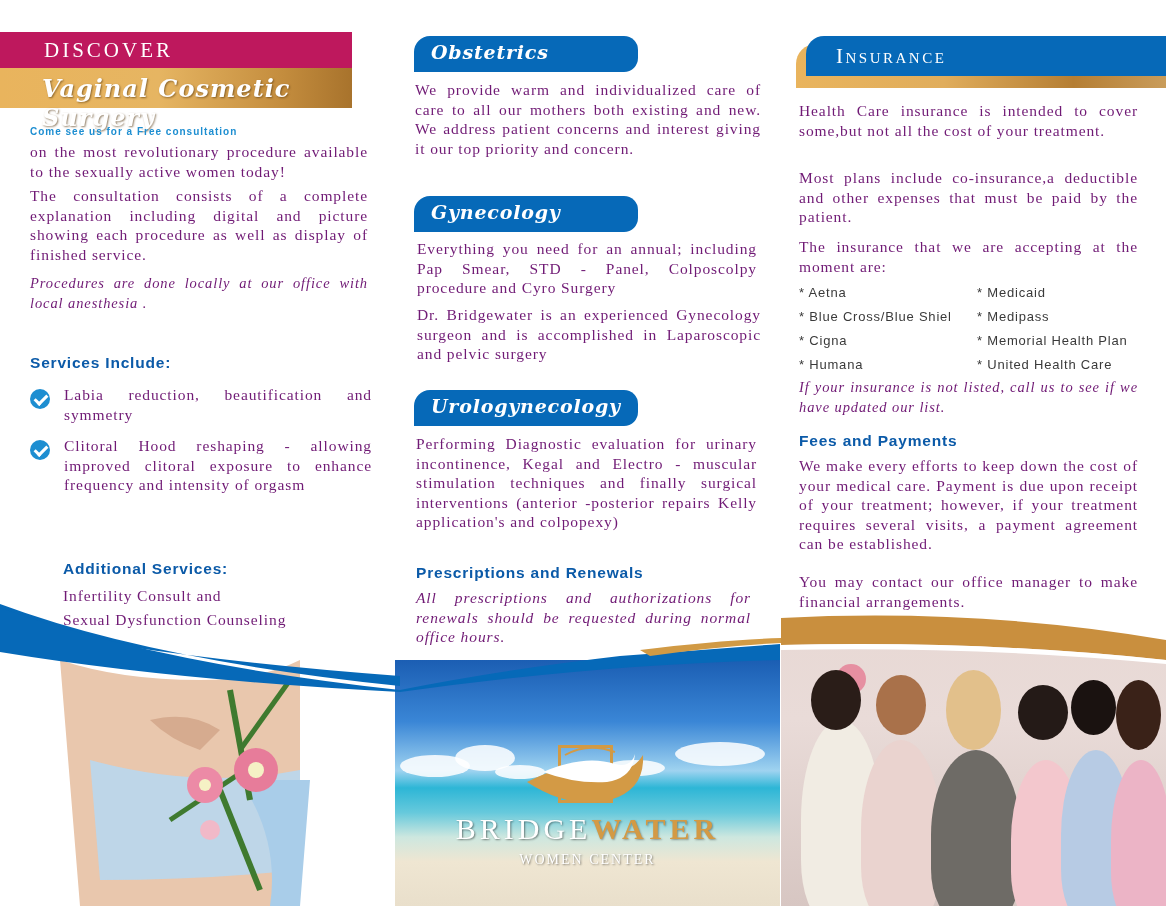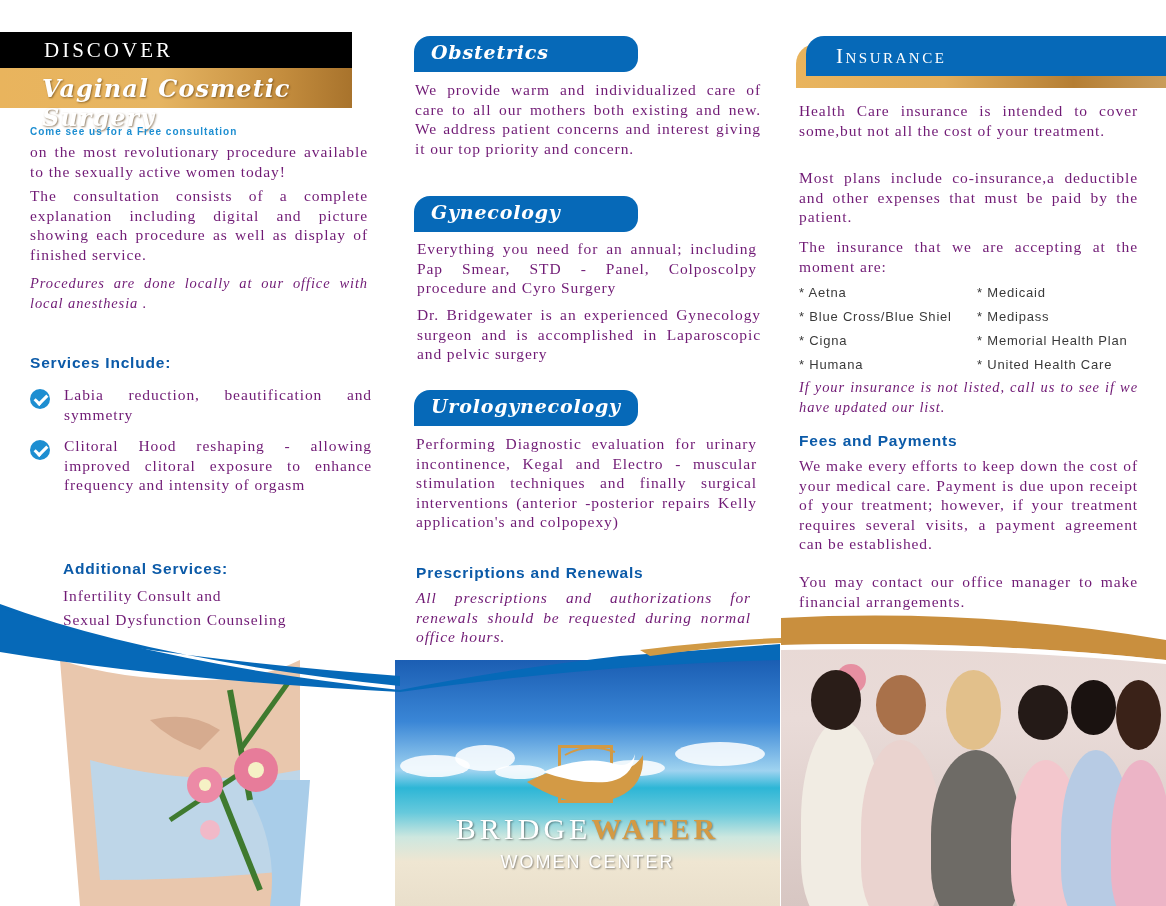--- a/index.html
+++ b/index.html
@@ -4,21 +4,21 @@
 <style>
   * { box-sizing: border-box; margin: 0; padding: 0; }
   html, body { width: 1166px; height: 906px; overflow: hidden; background: #fff; }
   body { position: relative; font-family: "Liberation Sans", sans-serif; color: #3a3a3a; }
 
   .txt { font-size: 15.5px; line-height: 19.5px; letter-spacing: 0.9px; color: #701a75; text-align: justify; font-family: Liberation Serif, serif; }
   .ital { font-style: italic; }
   .blue-head { font-weight: bold; color: #0b5aa8; font-size: 15.5px; letter-spacing: 0.8px; }
 
   
-  .discover-bar { position: absolute; left: 0; top: 32px; width: 352px; height: 36px; background: #000000; }
+  .discover-bar { position: absolute; left: 0; top: 32px; width: 352px; height: 36px; background: #be185d; }
   .discover-bar span { position: absolute; left: 44px; top: 6px; font-family: "Liberation Serif", serif; font-size: 21px; letter-spacing: 3px; color: #fff; }
   .vcs-bar { position: absolute; left: 0; top: 68px; width: 352px; height: 40px;
      background: linear-gradient(90deg, #e9b45d 0%, #e6b562 45%, #c48d3e 80%, #a8732c 100%); }
   .vcs-bar span { position: absolute; left: 42px; top: 6px; font-family: "DejaVu Serif", serif; font-style: italic; font-weight: bold;
      font-size: 24px; color: #fff; letter-spacing: 1px; text-shadow: 1px 1px 2px rgba(80,50,10,0.6); }
 
   .col1 { position: absolute; left: 30px; top: 122px; width: 338px; }
   .free-head { color: #1d8ed1; font-weight: bold; font-size: 10px; letter-spacing: 1px; line-height: 20px; }
 
   .svc-list { position: absolute; left: 30px; top: 385px; width: 342px; }
@@ -49,21 +49,21 @@
   .img-right { left: 781px; top: 640px; width: 385px; height: 266px;
      background: linear-gradient(180deg, #e8d9d5 0%, #e9dbd8 30%, #d7c6c2 100%); }
 
   .cloud { position: absolute; background: #fff; border-radius: 50%; opacity: 0.85; }
 
   .logo-wrap { position: absolute; left: 0; top: 0; width: 385px; height: 246px; }
   .logo-box { position: absolute; left: 163px; top: 85px; width: 55px; height: 58px; border: 3px solid #d19a45; }
   .logo-word { position: absolute; left: 0; width: 385px; text-align: center; top: 152px; font-family: "Liberation Serif", serif; font-size: 30px; letter-spacing: 4px; }
   .logo-word .w1 { color: #fff; text-shadow: 1px 1px 2px rgba(0,0,0,0.45); }
   .logo-word .w2 { color: #d39a45; font-weight: bold; text-shadow: 1px 1px 2px rgba(0,0,0,0.35); }
-  .logo-sub { position: absolute; left: 0; width: 385px; text-align: center; top: 192px; font-family: Liberation Sans, sans-serif; font-size: 18px; letter-spacing: 2px; color: #fff; text-shadow: 1px 1px 2px rgba(0,0,0,0.45); }
+  .logo-sub { position: absolute; left: 0; width: 385px; text-align: center; top: 192px; font-family: Liberation Serif, serif; font-size: 14px; letter-spacing: 2px; color: #fff; text-shadow: 1px 1px 2px rgba(0,0,0,0.45); }
 
   .person { position: absolute; border-radius: 50% 50% 30% 30%; }
   .svg-layer { position: absolute; left: 0; top: 0; pointer-events: none; }
 </style>
 </head>
 <body>
 
 <div class="discover-bar">
   <span>DISCOVER</span>
 </div>

